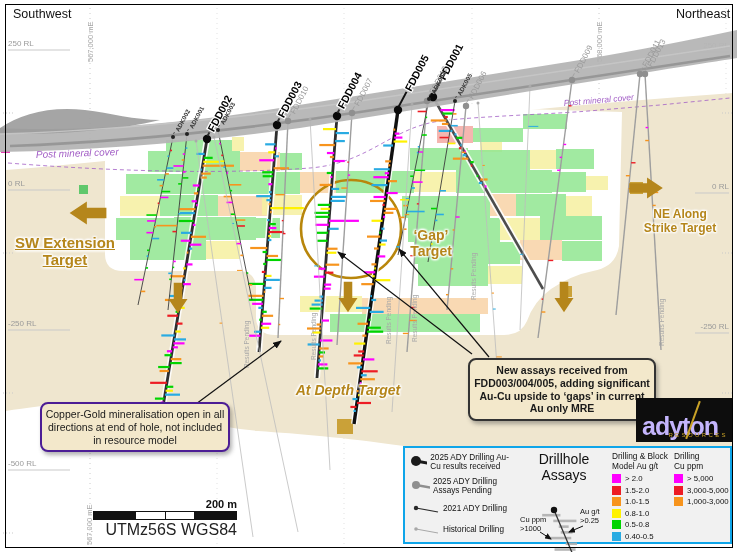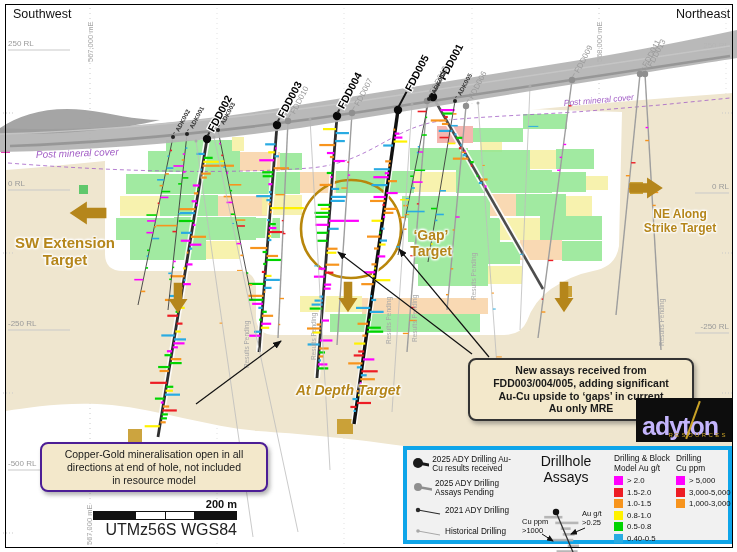--- a/index.html
+++ b/index.html
@@ -7,31 +7,31 @@
          font-family:"Liberation Sans",sans-serif;}
   #scene{position:absolute;left:0;top:0;}
   .frame{position:absolute;left:5px;top:4px;width:726px;height:542px;border:1.5px solid #000;
          pointer-events:none;z-index:40;}
   .corner{position:absolute;font-size:12.5px;color:#111;z-index:20;}
   .corner.tl{left:13px;top:7px;}
   .corner.tr{left:676px;top:7px;}
   .target{position:absolute;color:#b5861b;font-weight:bold;text-align:center;line-height:1.15;
           white-space:pre-line;z-index:15;
           text-shadow:0 0 3px #fff,1px 1px 2px #fff,-1px -1px 2px #fff,1px -1px 2px #fff,-1px 1px 2px #fff;}
-  .target.sw{left:8px;top:234px;width:114px;font-size:15px;}
+  .target.sw{left:8px;top:234px;width:114px;font-size:15px;text-decoration:underline;}
   .target.ne{left:626px;top:208px;width:108px;font-size:12px;}
   .target.gap{left:395px;top:227px;width:72px;font-size:14px;}
   .target.depth{left:270px;top:382px;width:156px;font-size:14px;font-style:italic;}
   .note{position:absolute;background:#f3e8cb;border:2px solid #4c1d95;border-radius:8px;
-        box-shadow:2px 3px 4px rgba(60,60,60,.4);padding:4px 21px;text-align:center;
+        box-shadow:2px 3px 4px rgba(60,60,60,.4);padding:4px 2px;text-align:center;
         font-size:10.5px;line-height:1.22;color:#1a1a1a;z-index:25;}
-  .note.left-note{left:40px;top:402px;width:182px;margin-top:40px;}
+  .note.left-note{left:40px;top:402px;width:182px;}
   .note.right-note{left:468px;top:358px;width:180px;font-weight:bold;border-color:#333;}
   .legend{position:absolute;left:403px;top:446px;width:329px;height:98px;background:#f1f1f1;
-          border:4px solid #0ea5e9;box-sizing:border-box;z-index:30;color:#111;}
+          border:2px solid #0ea5e9;box-sizing:border-box;z-index:30;color:#111;}
   .lg-col1{position:absolute;left:5px;top:5px;width:106px;display:flex;flex-direction:column;gap:5px;}
   .lg-row{display:flex;align-items:center;gap:3px;}
   .lg-row span{font-size:8.2px;line-height:1.15;}
   .lg-col2{position:absolute;left:112px;top:3px;width:94px;text-align:center;}
   .lg-assay-title{font-size:14px;margin-bottom:17px;}
   .lg-col3{position:absolute;left:207px;top:4px;width:60px;}
   .lg-col4{position:absolute;left:269px;top:4px;width:58px;}
   .lg-h{font-size:8.3px;line-height:1.15;white-space:pre-line;margin-bottom:3px;}
   .sw-row{display:flex;align-items:flex-end;gap:4px;margin-bottom:2.5px;}
   .sw-box{width:9px;height:9px;flex:0 0 9px;}

